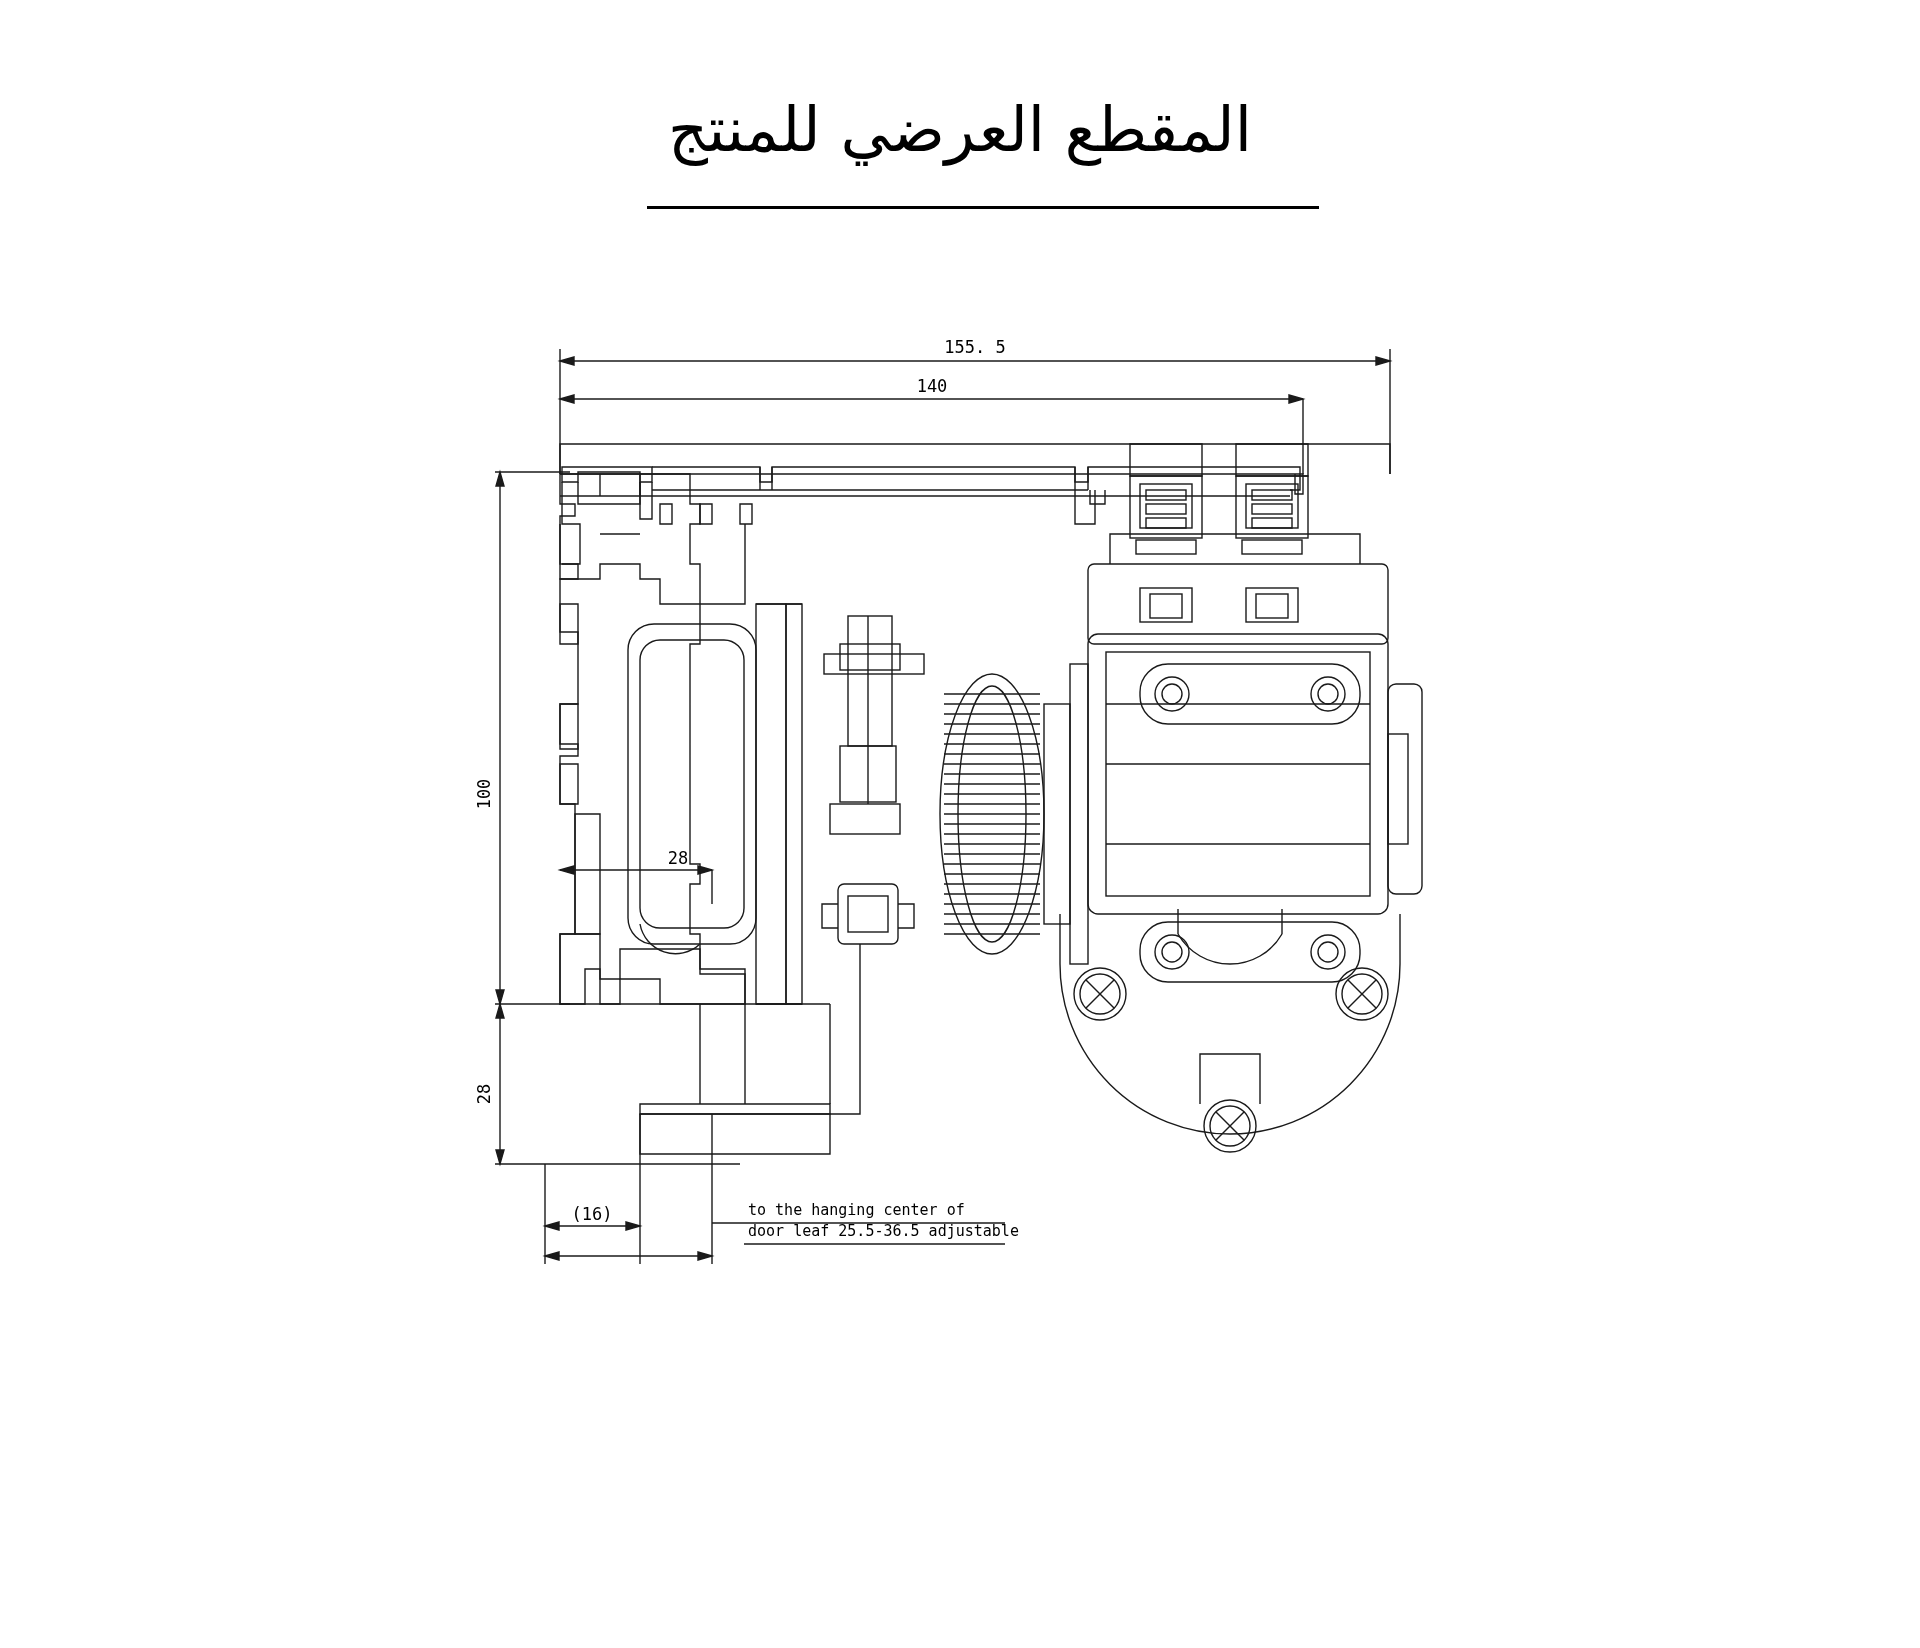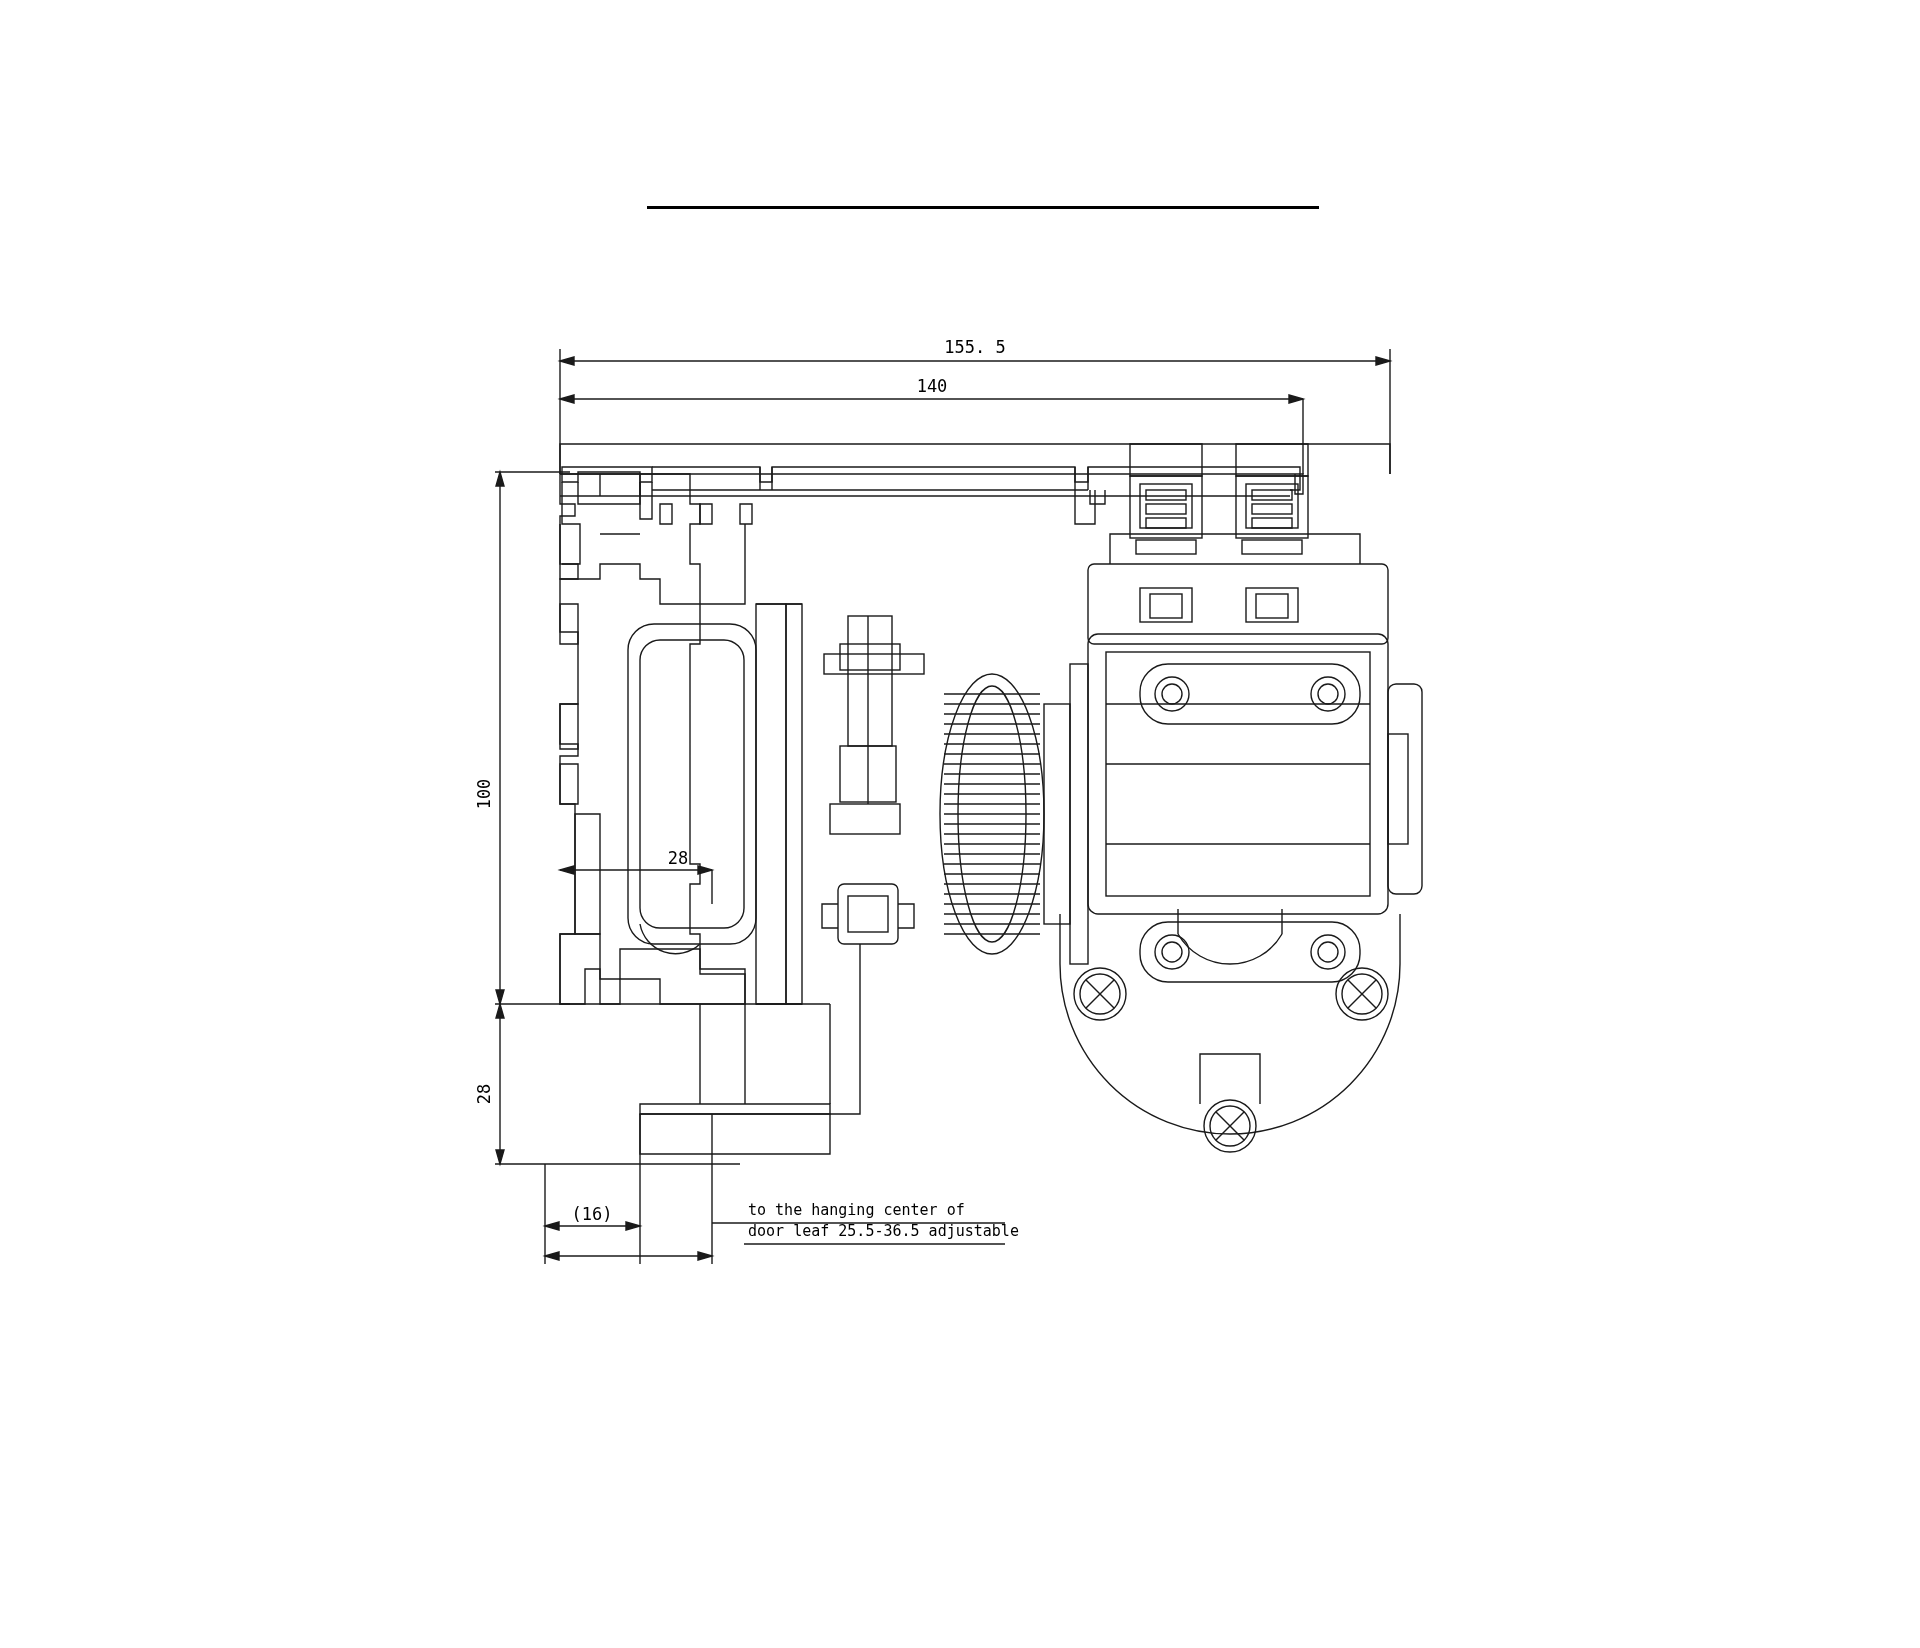--- a/index.html
+++ b/index.html
@@ -59,20 +59,21 @@
     font-family: "DejaVu Sans Mono", monospace;
     font-size: 15px;
     fill: #000000;
   }
 </style>
 </head>
 <body>
 
 <div class="page">
 
+  <div class="title">المقطع العرضي للمنتج</div>
   <div class="title-underline"></div>
 
   <div class="drawing">
     <svg width="1920" height="1648" viewBox="0 0 1920 1648" xmlns="http://www.w3.org/2000/svg">
       <g fill="none" stroke="#1a1a1a" stroke-width="1.4" stroke-linejoin="miter" stroke-linecap="butt">
 
         <g>
           <line x1="560" y1="345" x2="560" y2="470"></line>
           <line x1="1390" y1="345" x2="1390" y2="470"></line>
           <line x1="560" y1="357" x2="1390" y2="357"></line>

